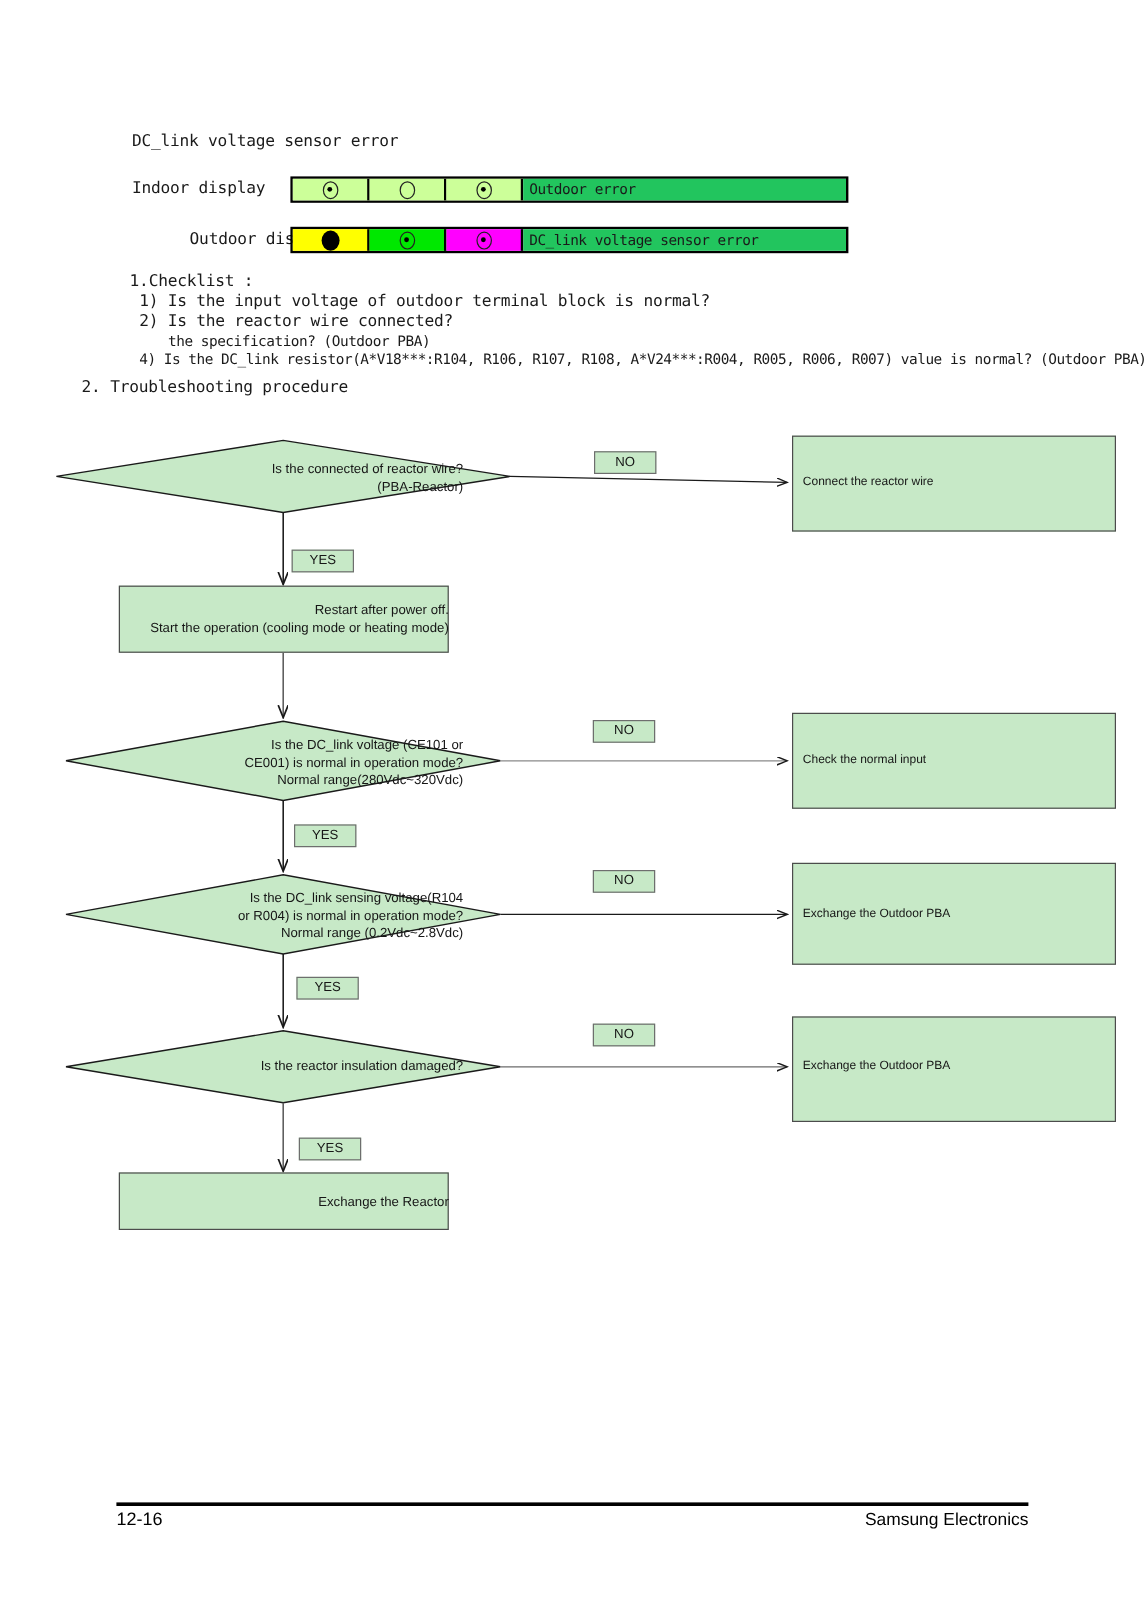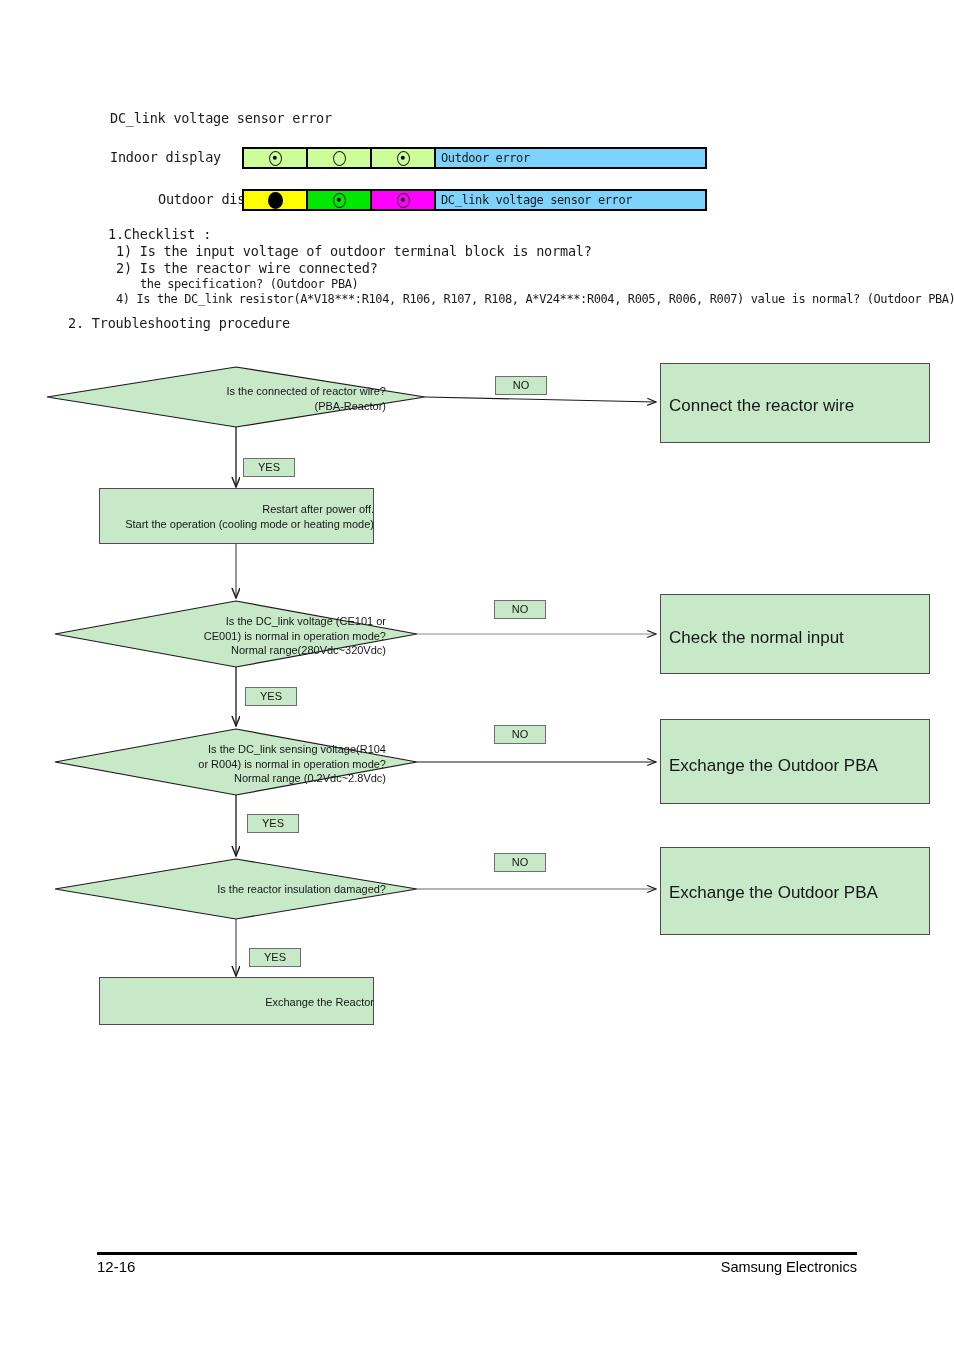--- a/index.html
+++ b/index.html
@@ -57,21 +57,21 @@
   .lamp-cell {
     width: 64px;
     border-right: 2px solid #000;
     display: flex;
     align-items: center;
     justify-content: center;
     box-sizing: border-box;
   }
   .msg-cell {
     flex: 1;
-    background: #7dd3fc;
+    background: #22c55e;
     display: flex;
     align-items: center;
     padding-left: 5px;
     box-sizing: border-box;
     overflow: hidden;
   }
 
   
   .lamp {
     position: relative;
@@ -128,21 +128,21 @@
     pointer-events: none;
   }
   .box {
     position: absolute;
     background: #c7e9c7;
     border: 1px solid #4c4c4c;
     box-sizing: border-box;
   }
   .box-label {
     position: absolute;
-    font-size: 17px;
+    font-size: 10px;
     color: #161616;
     font-family: "Liberation Sans", sans-serif;
   }
   .tag {
     position: absolute;
     background: #c7e9c7;
     border: 1px solid #6e6e6e;
     box-sizing: border-box;
     font-size: 11px;
     color: #161616;

